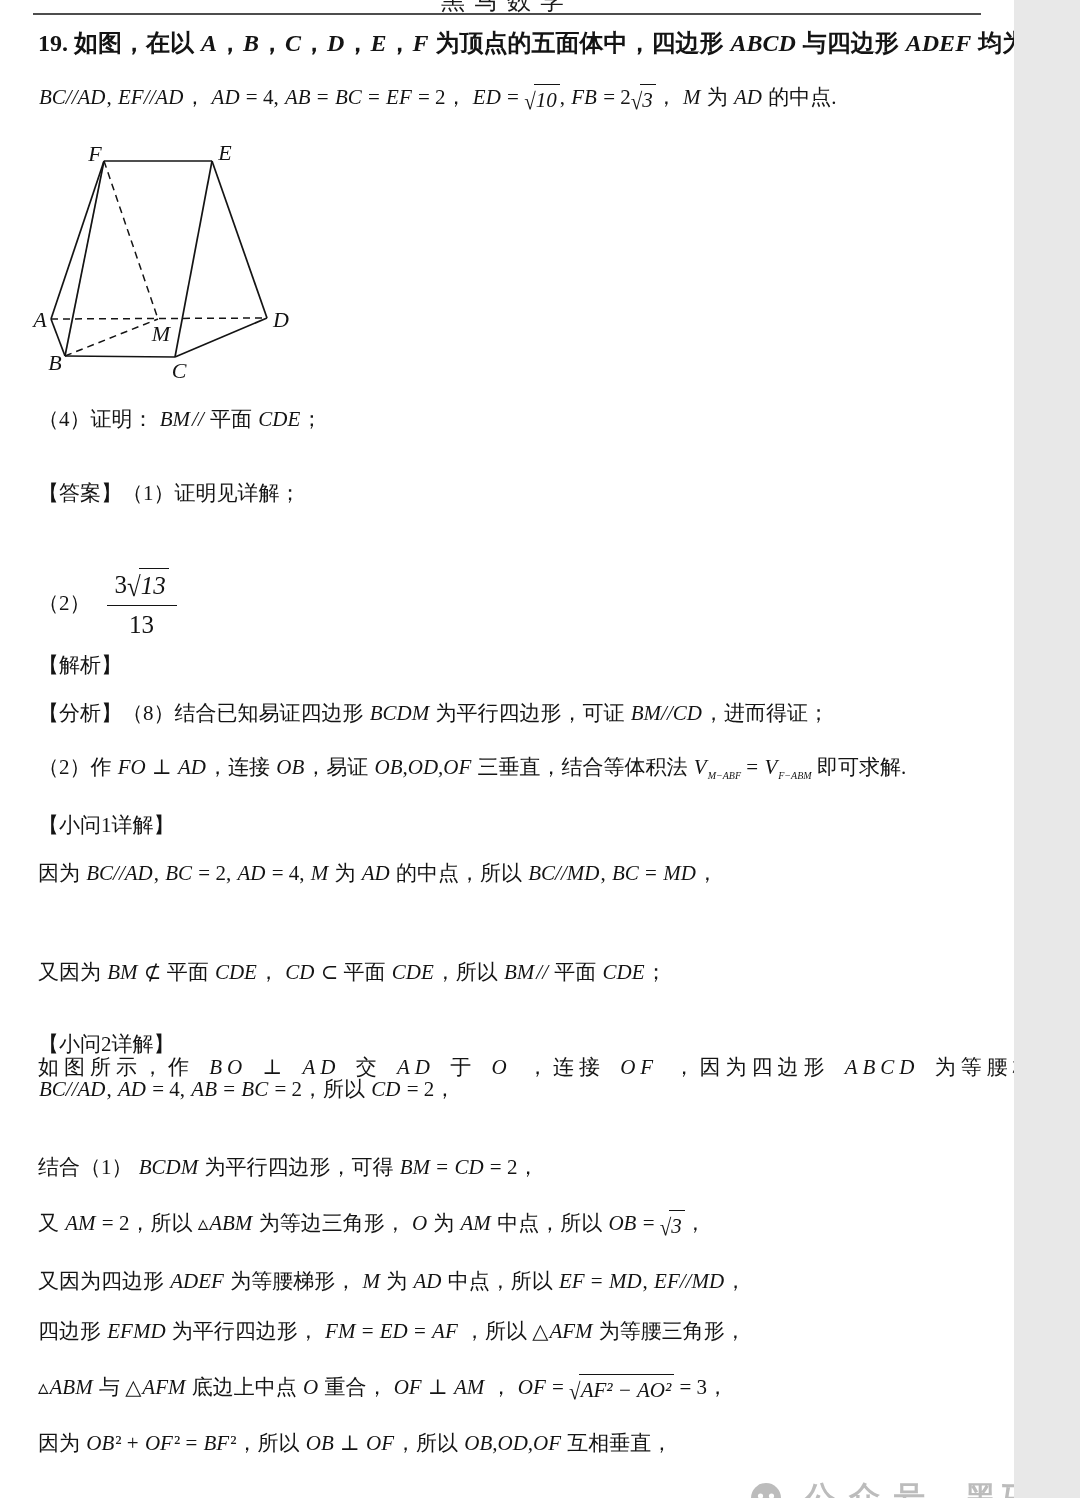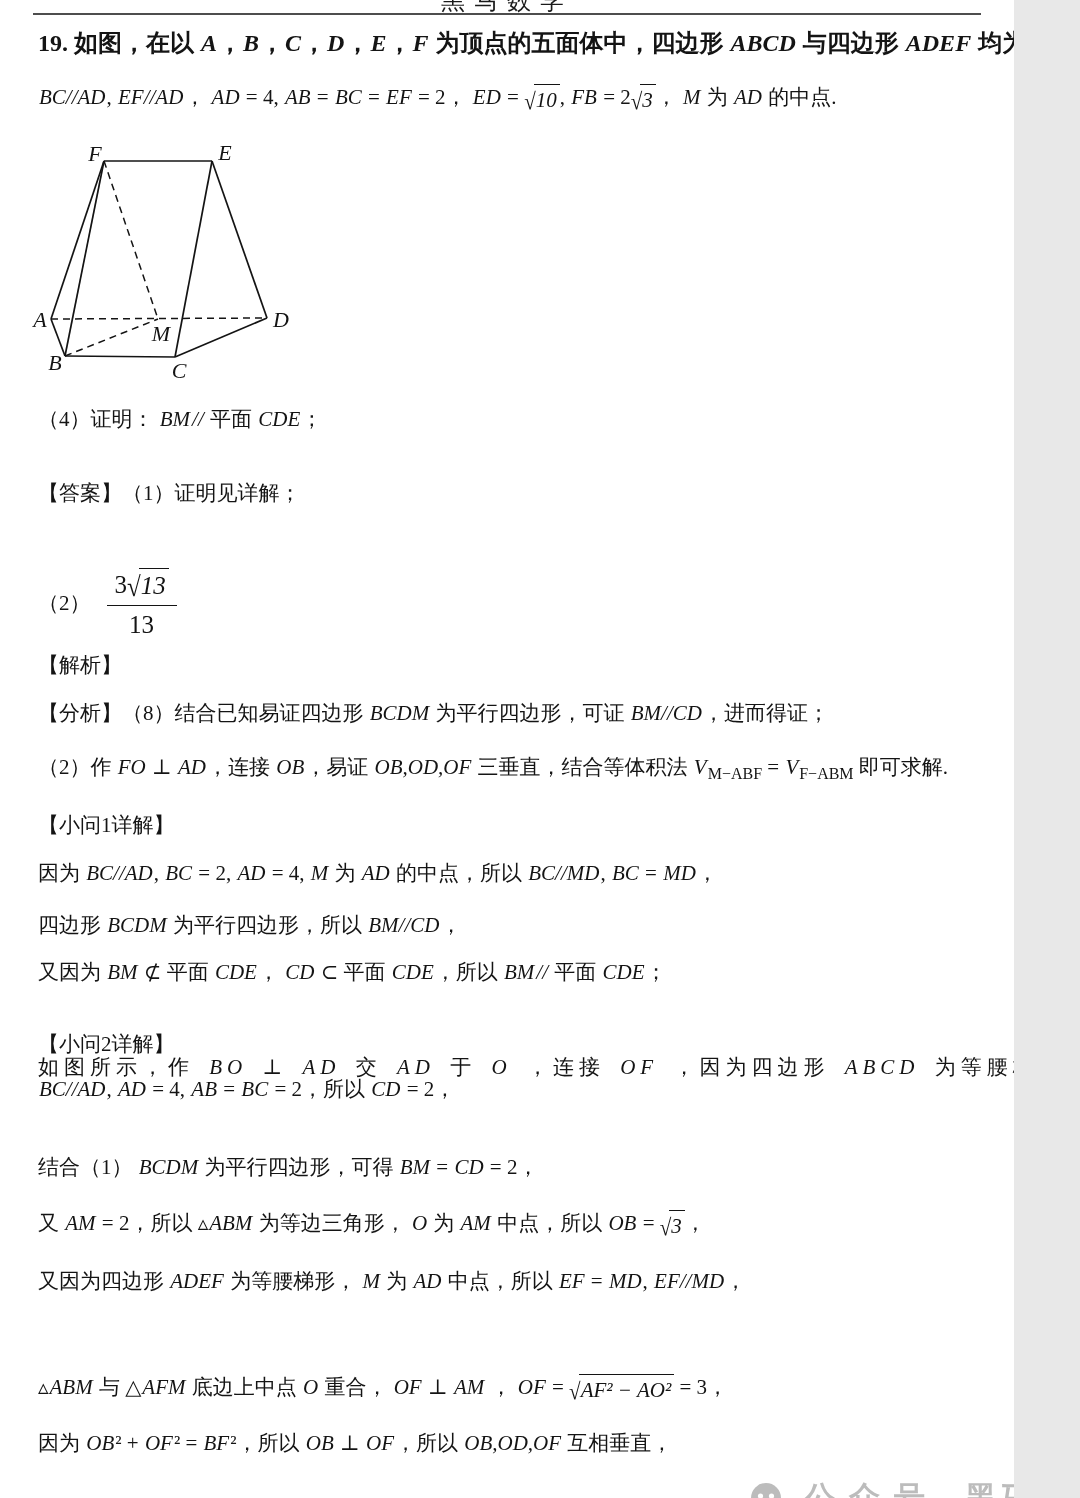--- a/index.html
+++ b/index.html
@@ -24,21 +24,21 @@
   
   .line{
     position:absolute;left:38px;
     font-size:21px;line-height:30px;white-space:nowrap;
     color:#141414;
   }
   .tight{font-size:24px;font-weight:bold;}
   .wide{letter-spacing:5px;word-spacing:4px;}
   .tc{font-style:normal;}
   .tm{font-style:italic;padding:0 1px;}
-  .tsub{font-size:16px;vertical-align:-5px;letter-spacing:0;}
+  .tsub{font-style:italic;font-size:10px;vertical-align:-5px;letter-spacing:0;}
   
   .sqrt{display:inline-flex;align-items:flex-start;white-space:nowrap;vertical-align:-2px;}
   .sqrt-sym{font-style:normal;display:inline-block;transform:scaleY(1.12);transform-origin:top;margin-right:-2px;}
   .sqrt-body{display:inline-block;border-top:1.6px solid #141414;padding:0 3px 0 2px;font-style:italic;}
   
   .frac{
     display:inline-flex;flex-direction:column;align-items:center;
     vertical-align:middle;margin-left:16px;font-size:25px;line-height:34px;
   }
   .frac-num{display:inline-flex;align-items:flex-start;padding:0 8px 2px 8px;}
@@ -119,31 +119,31 @@
           </span>
         </span>
         <span class="frac-bar"></span>
         <span class="frac-den"><span class="tc">13</span></span>
       </span></div>
   <div class="line" style="top:650px"><span class="tc">【解析】</span></div>
   <div class="line" style="top:698px"><span class="tc">【分析】（8）结合已知易证四边形 </span><span class="tm">BCDM</span><span class="tc"> 为平行四边形，可证 </span><span class="tm">BM//CD</span><span class="tc">，进而得证；</span></div>
   <div class="line" style="top:752px"><span class="tc">（2）作 </span><span class="tm">FO</span><span class="tc"> ⊥ </span><span class="tm">AD</span><span class="tc">，连接 </span><span class="tm">OB</span><span class="tc">，易证 </span><span class="tm">OB,OD,OF</span><span class="tc"> 三垂直，结合等体积法 </span><span class="tm">V</span><sub class="tsub">M−ABF</sub><span class="tc"> = </span><span class="tm">V</span><sub class="tsub">F−ABM</sub><span class="tc"> 即可求解.</span></div>
   <div class="line" style="top:810px"><span class="tc">【小问1详解】</span></div>
   <div class="line" style="top:858px"><span class="tc">因为 </span><span class="tm">BC//AD</span><span class="tc">, </span><span class="tm">BC</span><span class="tc"> = 2, </span><span class="tm">AD</span><span class="tc"> = 4, </span><span class="tm">M</span><span class="tc"> 为 </span><span class="tm">AD</span><span class="tc"> 的中点，所以 </span><span class="tm">BC//MD</span><span class="tc">, </span><span class="tm">BC</span><span class="tc"> = </span><span class="tm">MD</span><span class="tc">，</span></div>
-  <div class="line" style="top:910px"><span class="tc">四边形 </span><span class="tm">BCDM</span><span class="tc"> 为平行四边形，所以 </span><span class="tm">BM//CD</span><span class="tc">，</span></div>
   <div class="line" style="top:957px"><span class="tc">又因为 </span><span class="tm">BM</span><span class="tc"> ⊄ 平面 </span><span class="tm">CDE</span><span class="tc">， </span><span class="tm">CD</span><span class="tc"> ⊂ 平面 </span><span class="tm">CDE</span><span class="tc">，所以 </span><span class="tm">BM</span><span class="tm">//</span><span class="tc"> 平面 </span><span class="tm">CDE</span><span class="tc">；</span></div>
   <div class="line" style="top:1029px"><span class="tc">【小问2详解】</span></div>
   <div class="line wide" style="top:1052px"><span class="tc">如图所示，作 </span><span class="tm">BO</span><span class="tc"> ⊥ </span><span class="tm">AD</span><span class="tc"> 交 </span><span class="tm">AD</span><span class="tc"> 于 </span><span class="tm">O</span><span class="tc"> ，连接 </span><span class="tm">OF</span><span class="tc"> ，因为四边形 </span><span class="tm">ABCD</span><span class="tc"> 为等腰梯形，</span></div>
   <div class="line" style="top:1074px"><span class="tm">BC//AD</span><span class="tc">, </span><span class="tm">AD</span><span class="tc"> = 4, </span><span class="tm">AB</span><span class="tc"> = </span><span class="tm">BC</span><span class="tc"> = 2，所以 </span><span class="tm">CD</span><span class="tc"> = 2，</span></div>
   <div class="line" style="top:1152px"><span class="tc">结合（1） </span><span class="tm">BCDM</span><span class="tc"> 为平行四边形，可得 </span><span class="tm">BM</span><span class="tc"> = </span><span class="tm">CD</span><span class="tc"> = 2，</span></div>
   <div class="line" style="top:1208px"><span class="tc">又 </span><span class="tm">AM</span><span class="tc"> = 2，所以 ▵</span><span class="tm">ABM</span><span class="tc"> 为等边三角形， </span><span class="tm">O</span><span class="tc"> 为 </span><span class="tm">AM</span><span class="tc"> 中点，所以 </span><span class="tm">OB</span><span class="tc"> = </span><span class="sqrt">
         <span class="sqrt-sym">√</span>
         <span class="sqrt-body">3</span>
       </span><span class="tc">，</span></div>
   <div class="line" style="top:1266px"><span class="tc">又因为四边形 </span><span class="tm">ADEF</span><span class="tc"> 为等腰梯形， </span><span class="tm">M</span><span class="tc"> 为 </span><span class="tm">AD</span><span class="tc"> 中点，所以 </span><span class="tm">EF</span><span class="tc"> = </span><span class="tm">MD</span><span class="tc">, </span><span class="tm">EF//MD</span><span class="tc">，</span></div>
+  <div class="line" style="top:1316px"><span class="tc">四边形 </span><span class="tm">EFMD</span><span class="tc"> 为平行四边形， </span><span class="tm">FM</span><span class="tc"> = </span><span class="tm">ED</span><span class="tc"> = </span><span class="tm">AF</span><span class="tc"> ，所以 △</span><span class="tm">AFM</span><span class="tc"> 为等腰三角形，</span></div>
   <div class="line" style="top:1372px"><span class="tc">▵</span><span class="tm">ABM</span><span class="tc"> 与 △</span><span class="tm">AFM</span><span class="tc"> 底边上中点 </span><span class="tm">O</span><span class="tc"> 重合， </span><span class="tm">OF</span><span class="tc"> ⊥ </span><span class="tm">AM</span><span class="tc"> ， </span><span class="tm">OF</span><span class="tc"> = </span><span class="sqrt">
         <span class="sqrt-sym">√</span>
         <span class="sqrt-body">AF² − AO²</span>
       </span><span class="tc"> = 3，</span></div>
   <div class="line" style="top:1428px"><span class="tc">因为 </span><span class="tm">OB</span><span class="tc">² + </span><span class="tm">OF</span><span class="tc">² = </span><span class="tm">BF</span><span class="tc">²，所以 </span><span class="tm">OB</span><span class="tc"> ⊥ </span><span class="tm">OF</span><span class="tc">，所以 </span><span class="tm">OB,OD,OF</span><span class="tc"> 互相垂直，</span></div>
 
   <div class="watermark">
     <svg class="wm-icon" width="32" height="32" viewBox="0 0 32 32">
       <circle cx="16" cy="16" r="15" fill="#bcbcbc"></circle>
       <circle cx="10.5" cy="14" r="2.6" fill="#ffffff"></circle>

